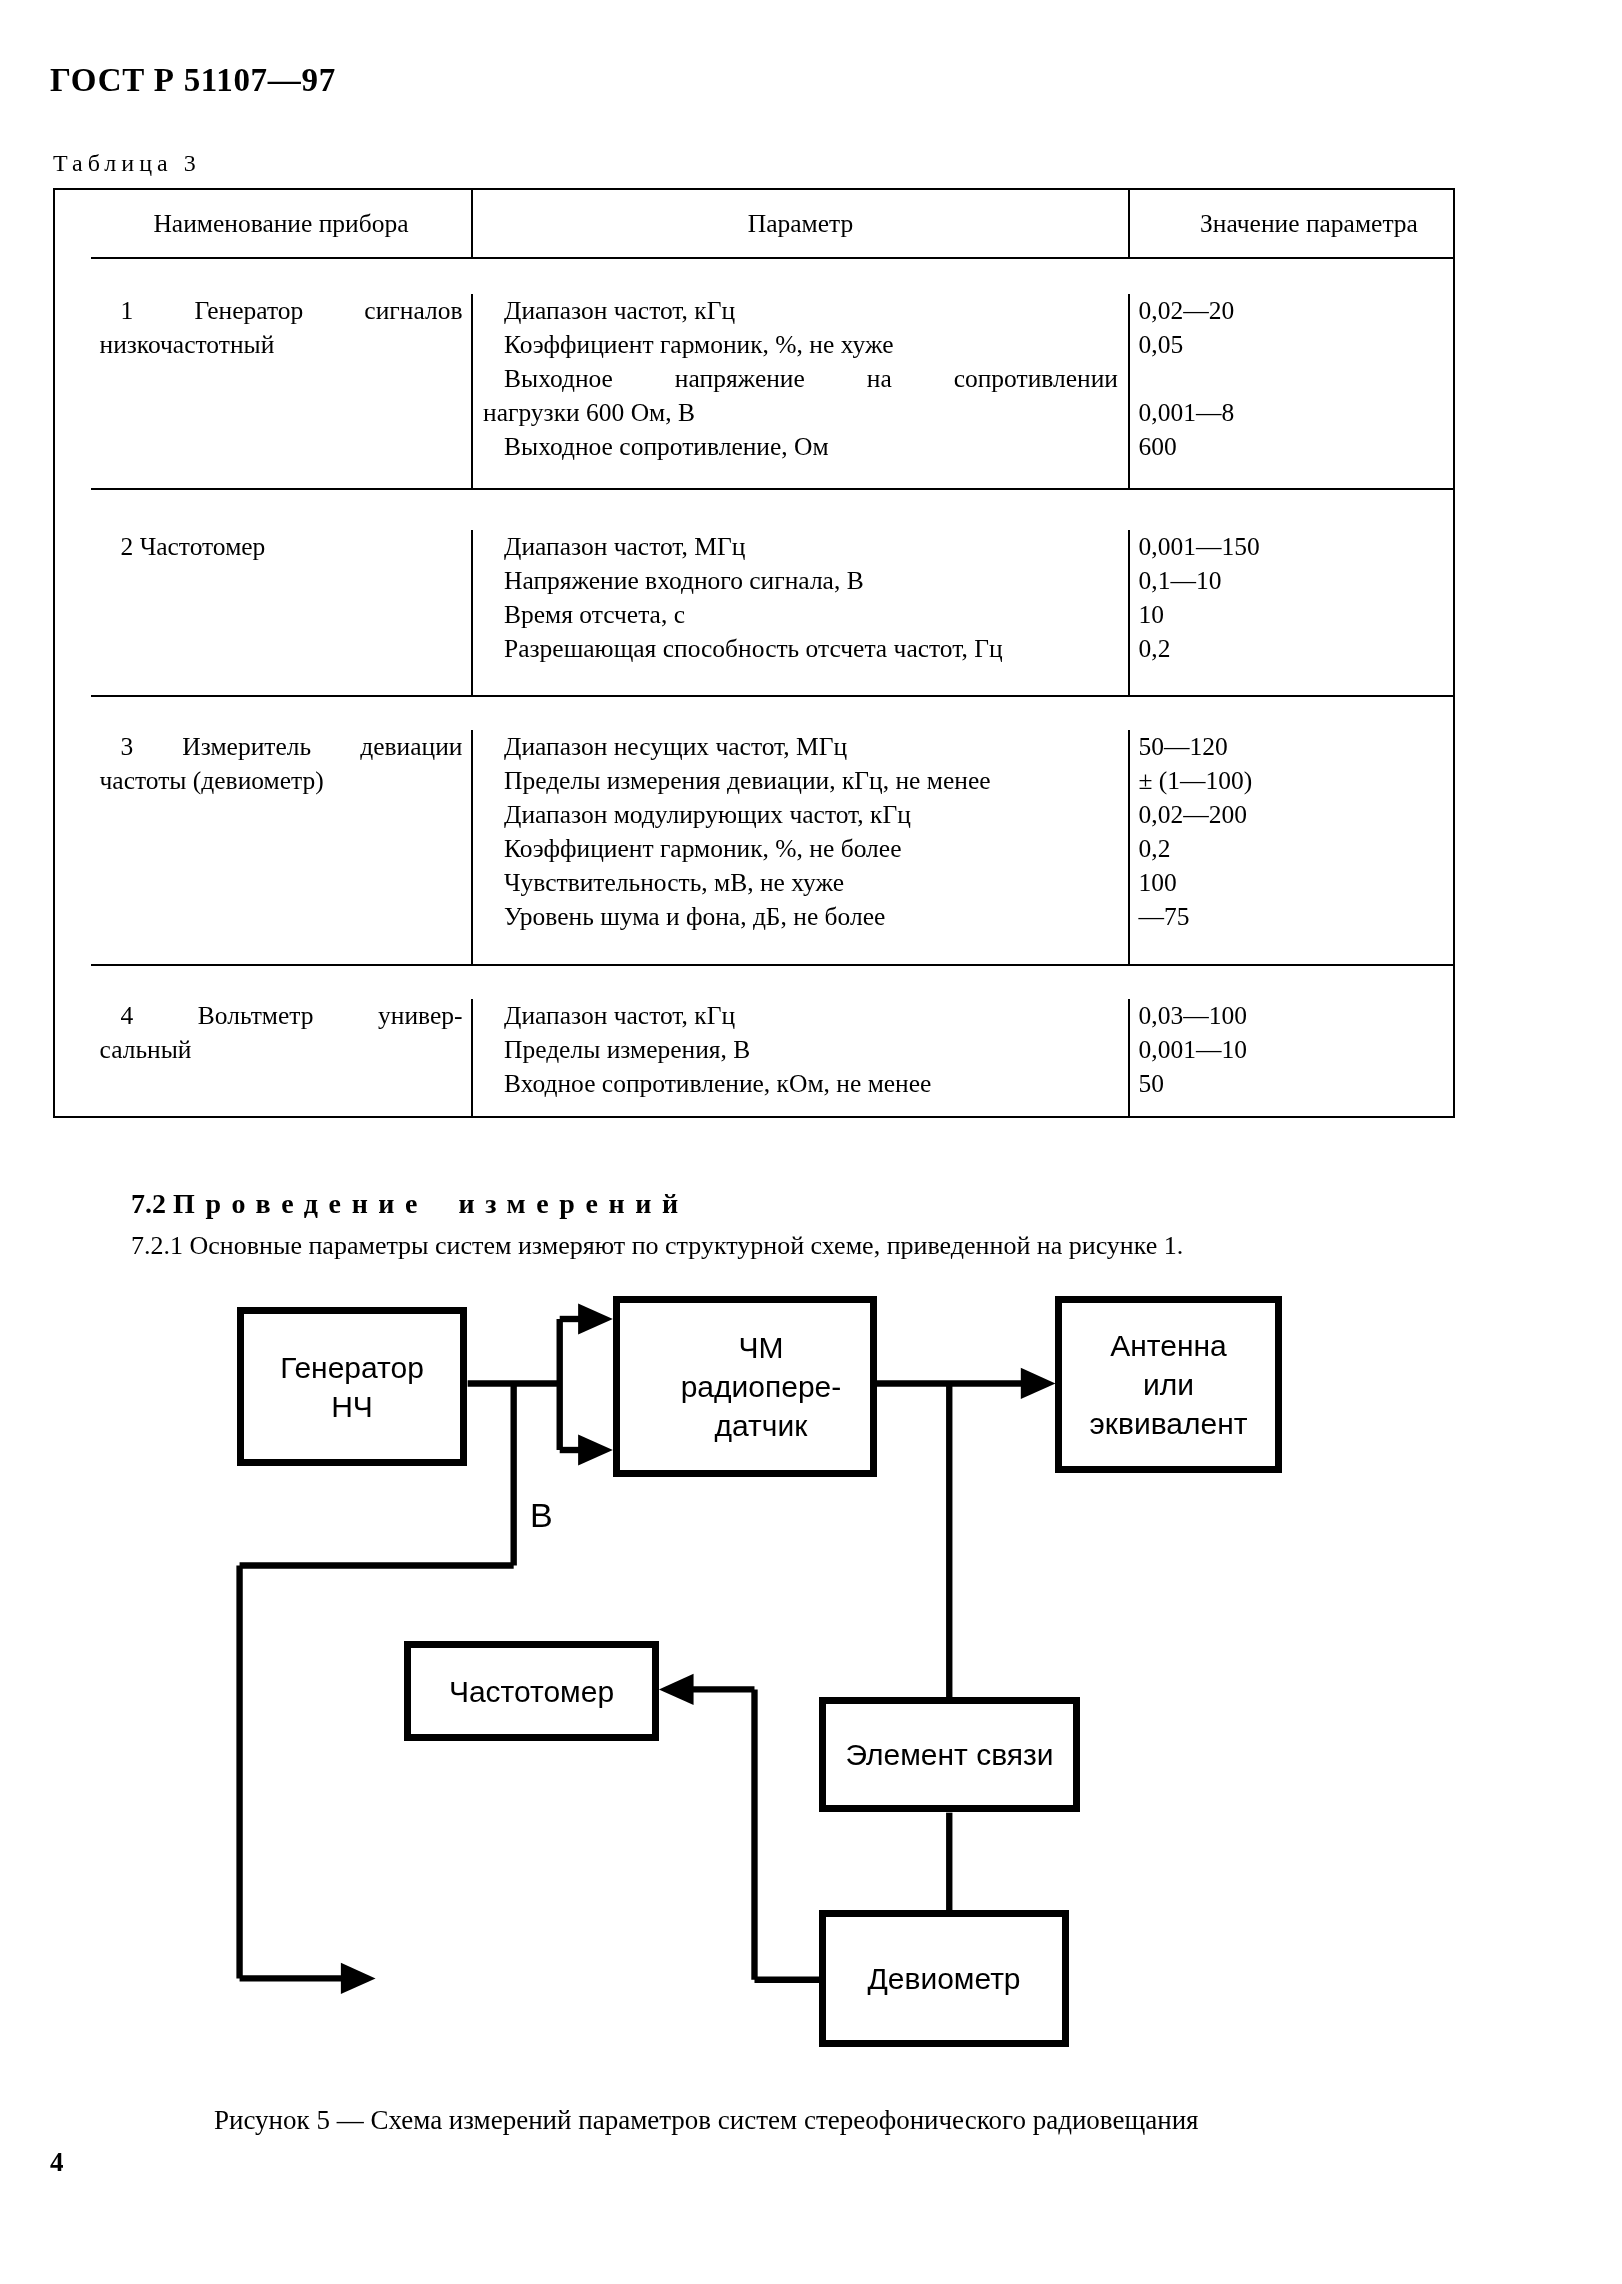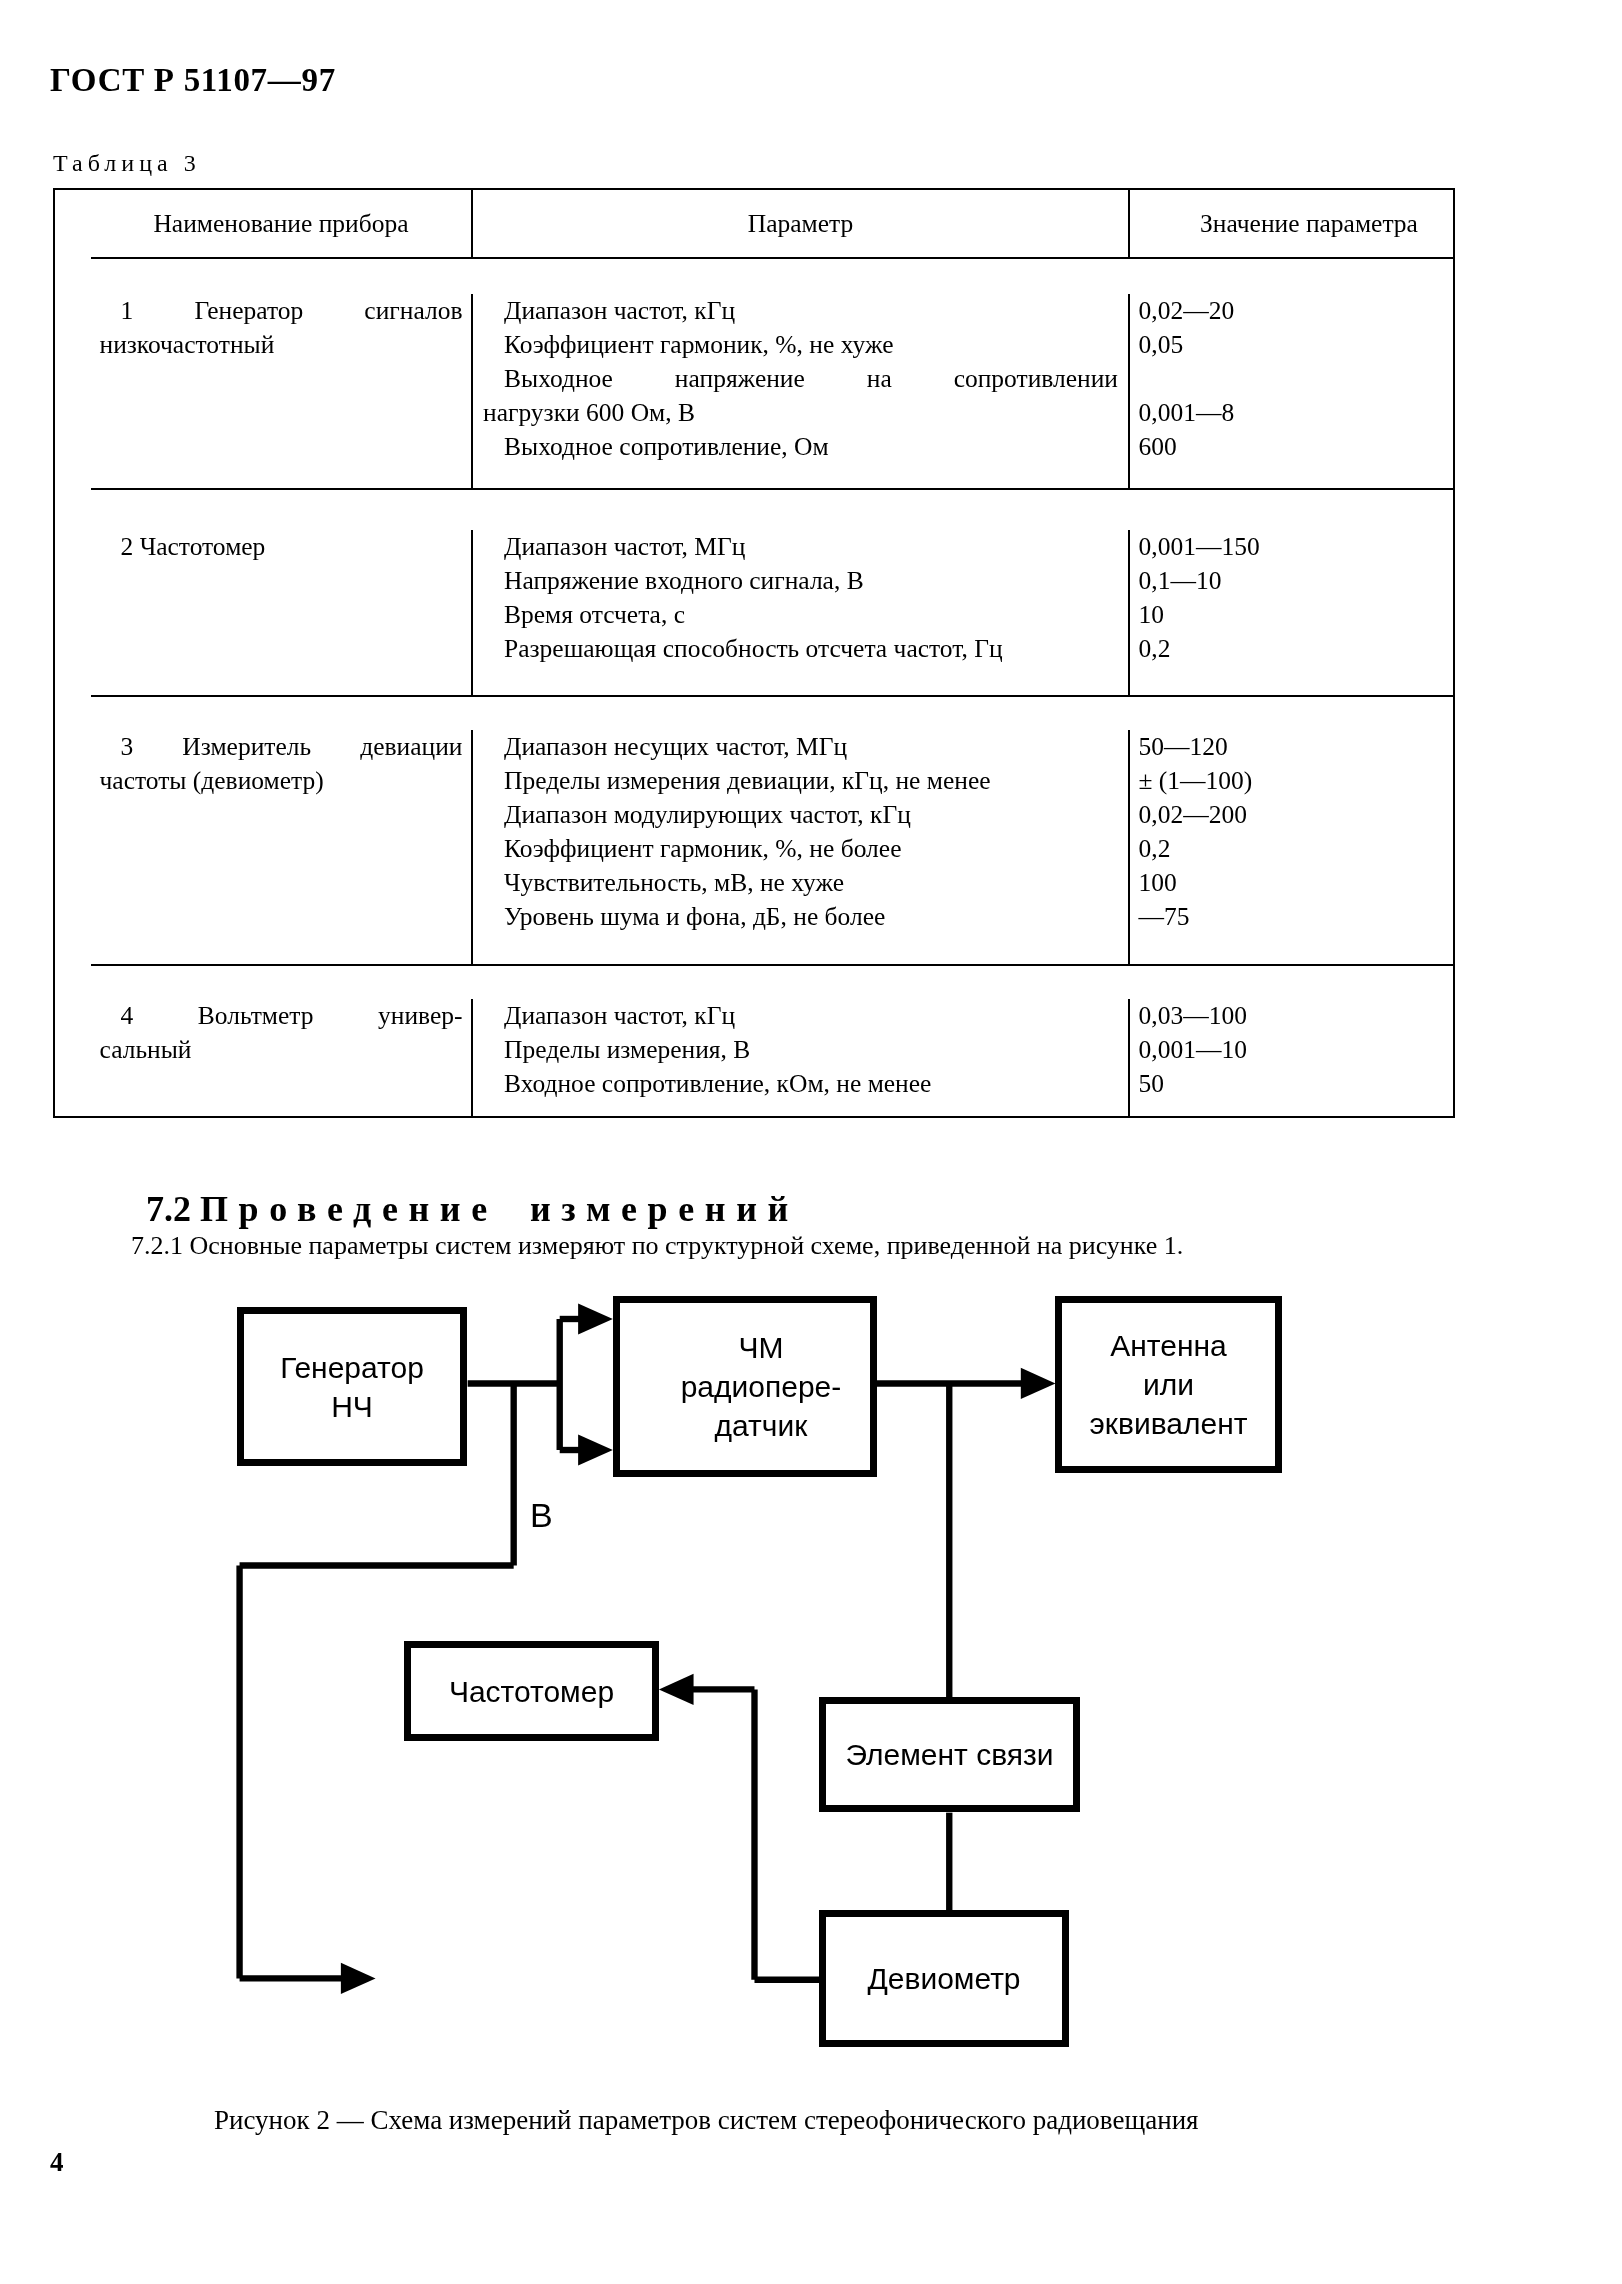--- a/index.html
+++ b/index.html
@@ -25,21 +25,21 @@
   .r1{height:229px;padding-top:35px;}
   .r2{height:207px;padding-top:40px;}
   .r3{height:269px;padding-top:33px;}
   .r4{height:152px;padding-top:33px;}
   .ln{line-height:34px;min-height:34px;white-space:nowrap;}
   .ind{padding-left:21px;}
   .just{white-space:normal;text-align:justify;text-align-last:justify;}
   .v{text-align:left;white-space:normal;}
 
   
-  .sec-head{left:146px;top:1188px;font-size:36px;font-weight:bold;}
+  .sec-head{left:131px;top:1188px;font-size:28px;font-weight:bold;}
   .sec-head .sp{letter-spacing:10.6px;word-spacing:12.7px;}
   .sec-para{left:131px;top:1231px;font-size:26px;}
 
   
   .diagram{left:0;top:1268px;width:1623px;height:857px;}
   .diagram svg{position:absolute;left:0;top:0;}
   .dbox{position:absolute;border:7px solid #000;background:#fff;box-sizing:border-box;
         display:flex;align-items:center;justify-content:center;text-align:center;
         font-family:"Liberation Sans",sans-serif;font-size:30px;line-height:1.3;
         white-space:pre-line;}
@@ -194,15 +194,15 @@
 датчик</div>
   <div class="dbox b-ant">Антенна
 или
 эквивалент</div>
   <div class="dbox b-freq">Частотомер</div>
   <div class="dbox b-coup">Элемент связи</div>
   <div class="dbox b-dev">Девиометр</div>
   <div class="v-label">В</div>
 </div>
 
-<div class="abs fig-caption">Рисунок 2 — Схема измерений параметров систем стереофонического радиовещания</div>
+<div class="abs fig-caption">Рисунок 5 — Схема измерений параметров систем стереофонического радиовещания</div>
 <div class="abs page-num">4</div>
 
 
 </body></html>

